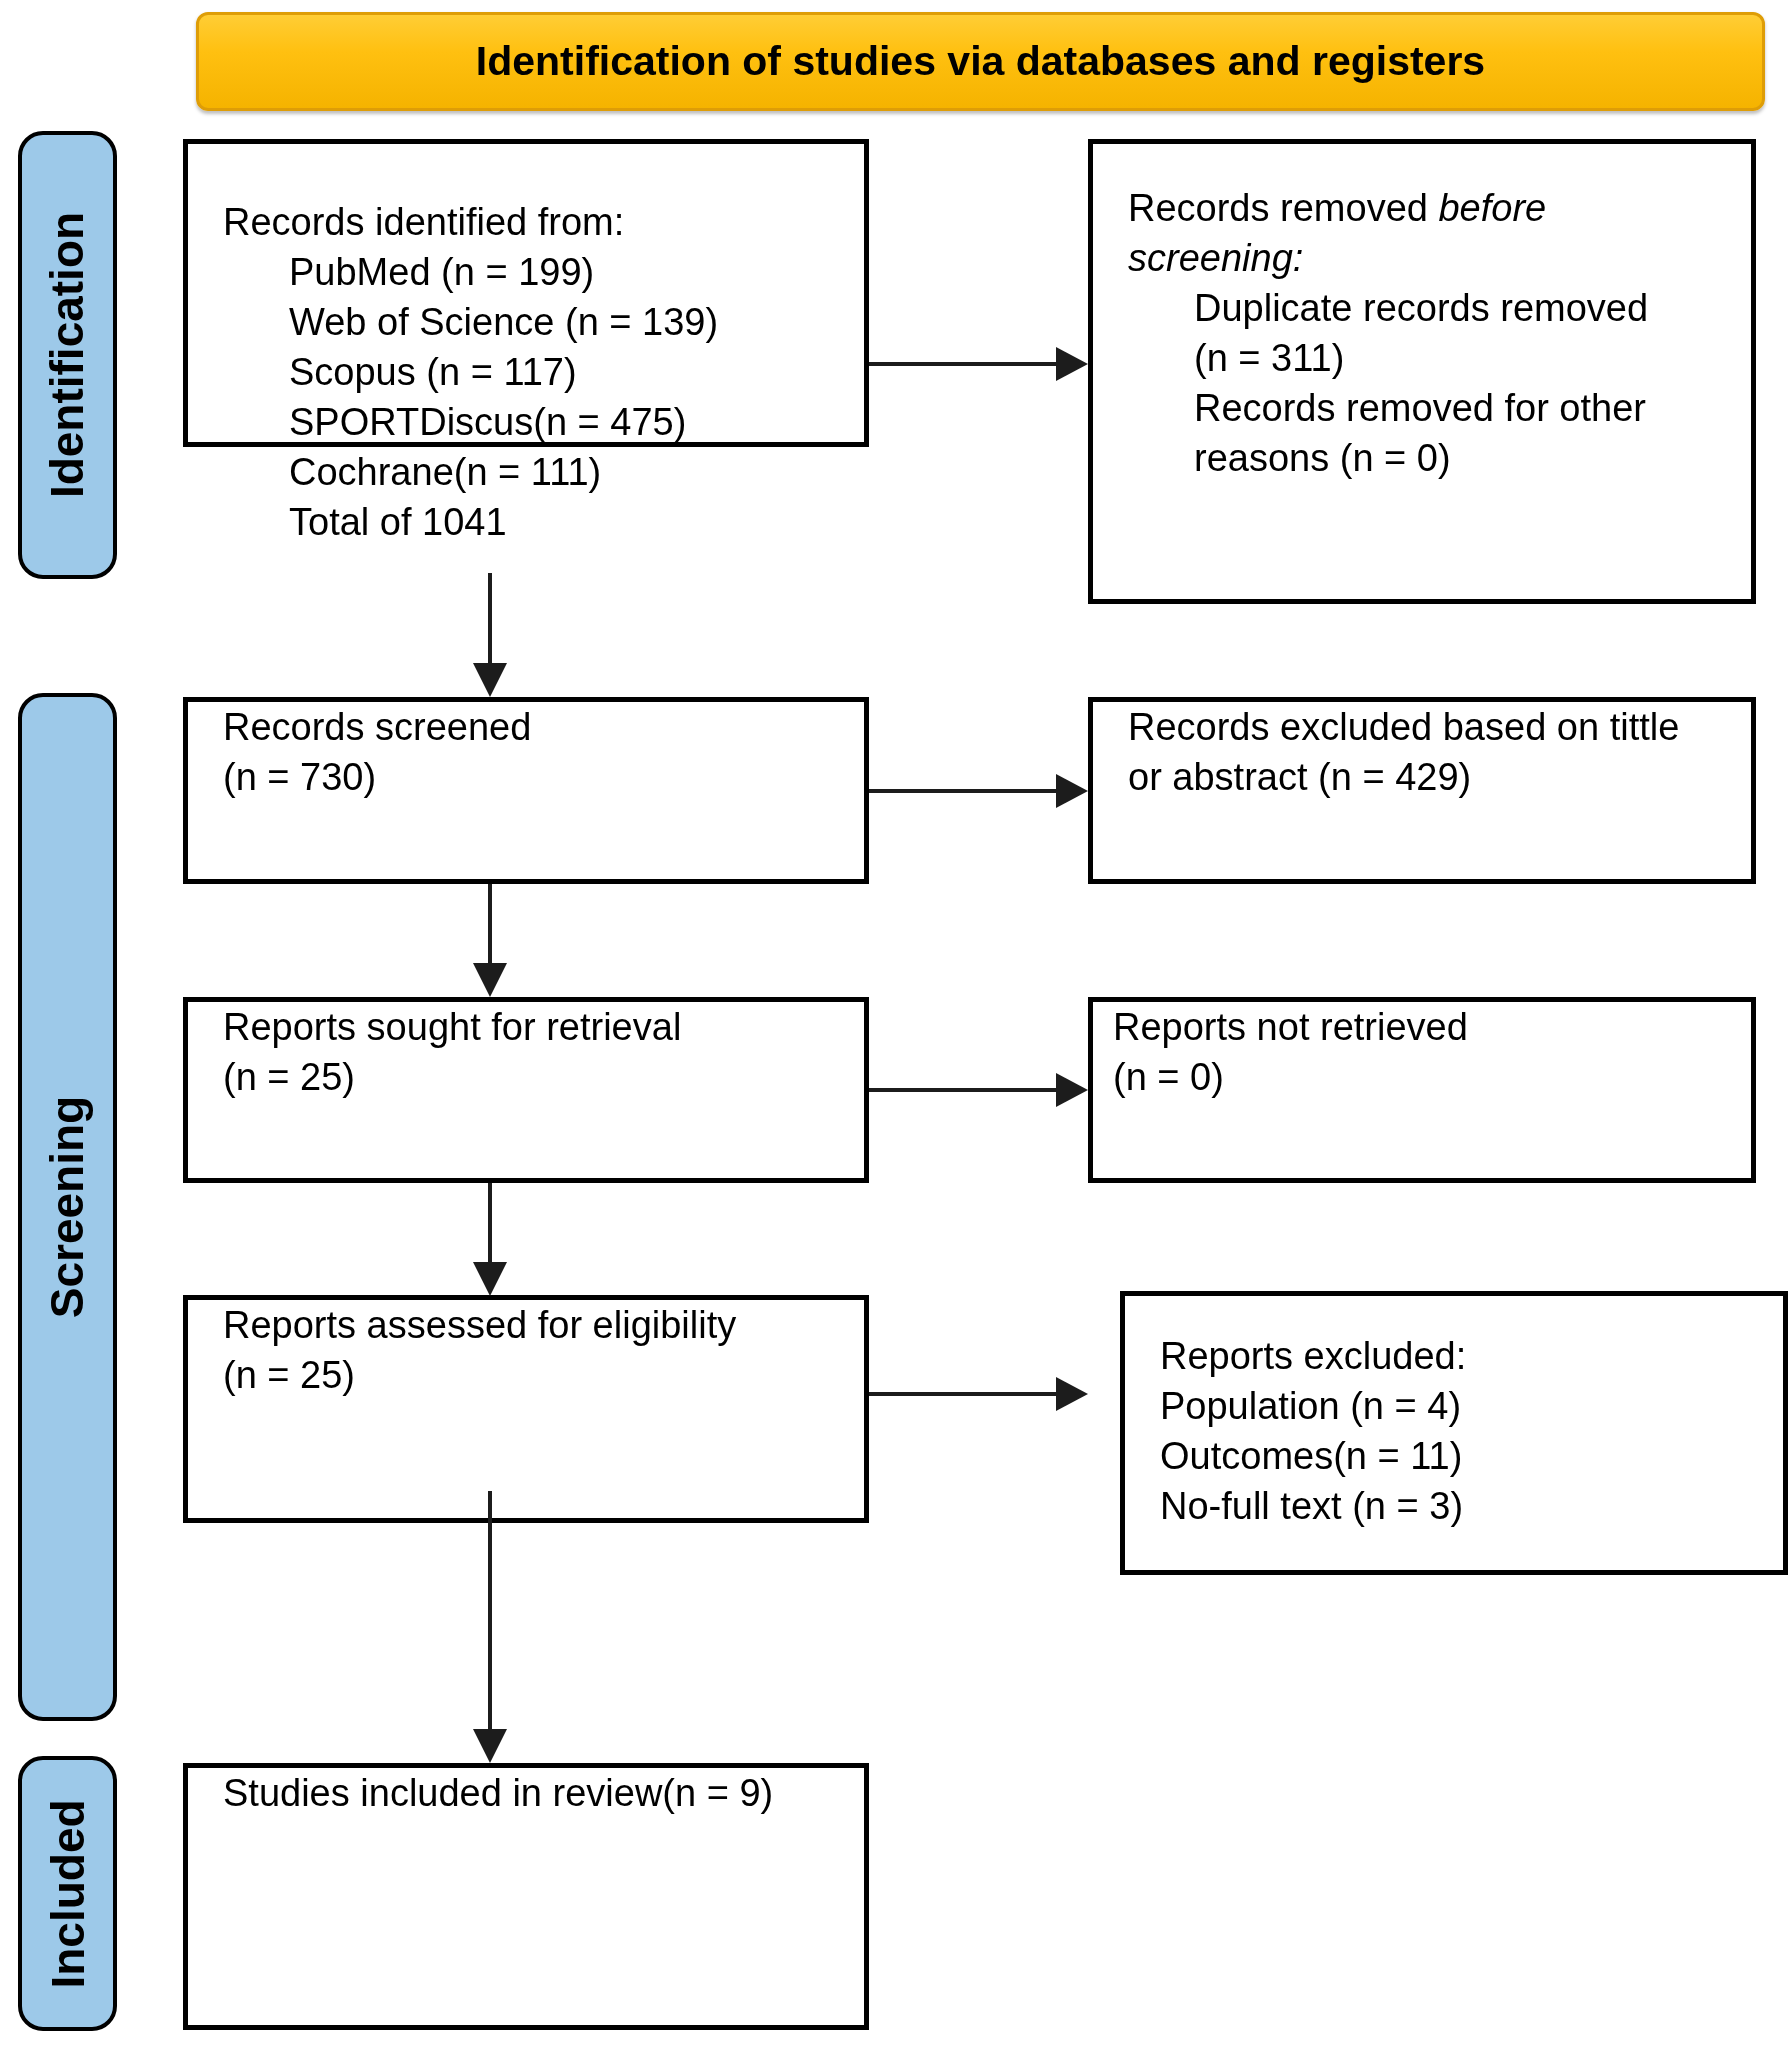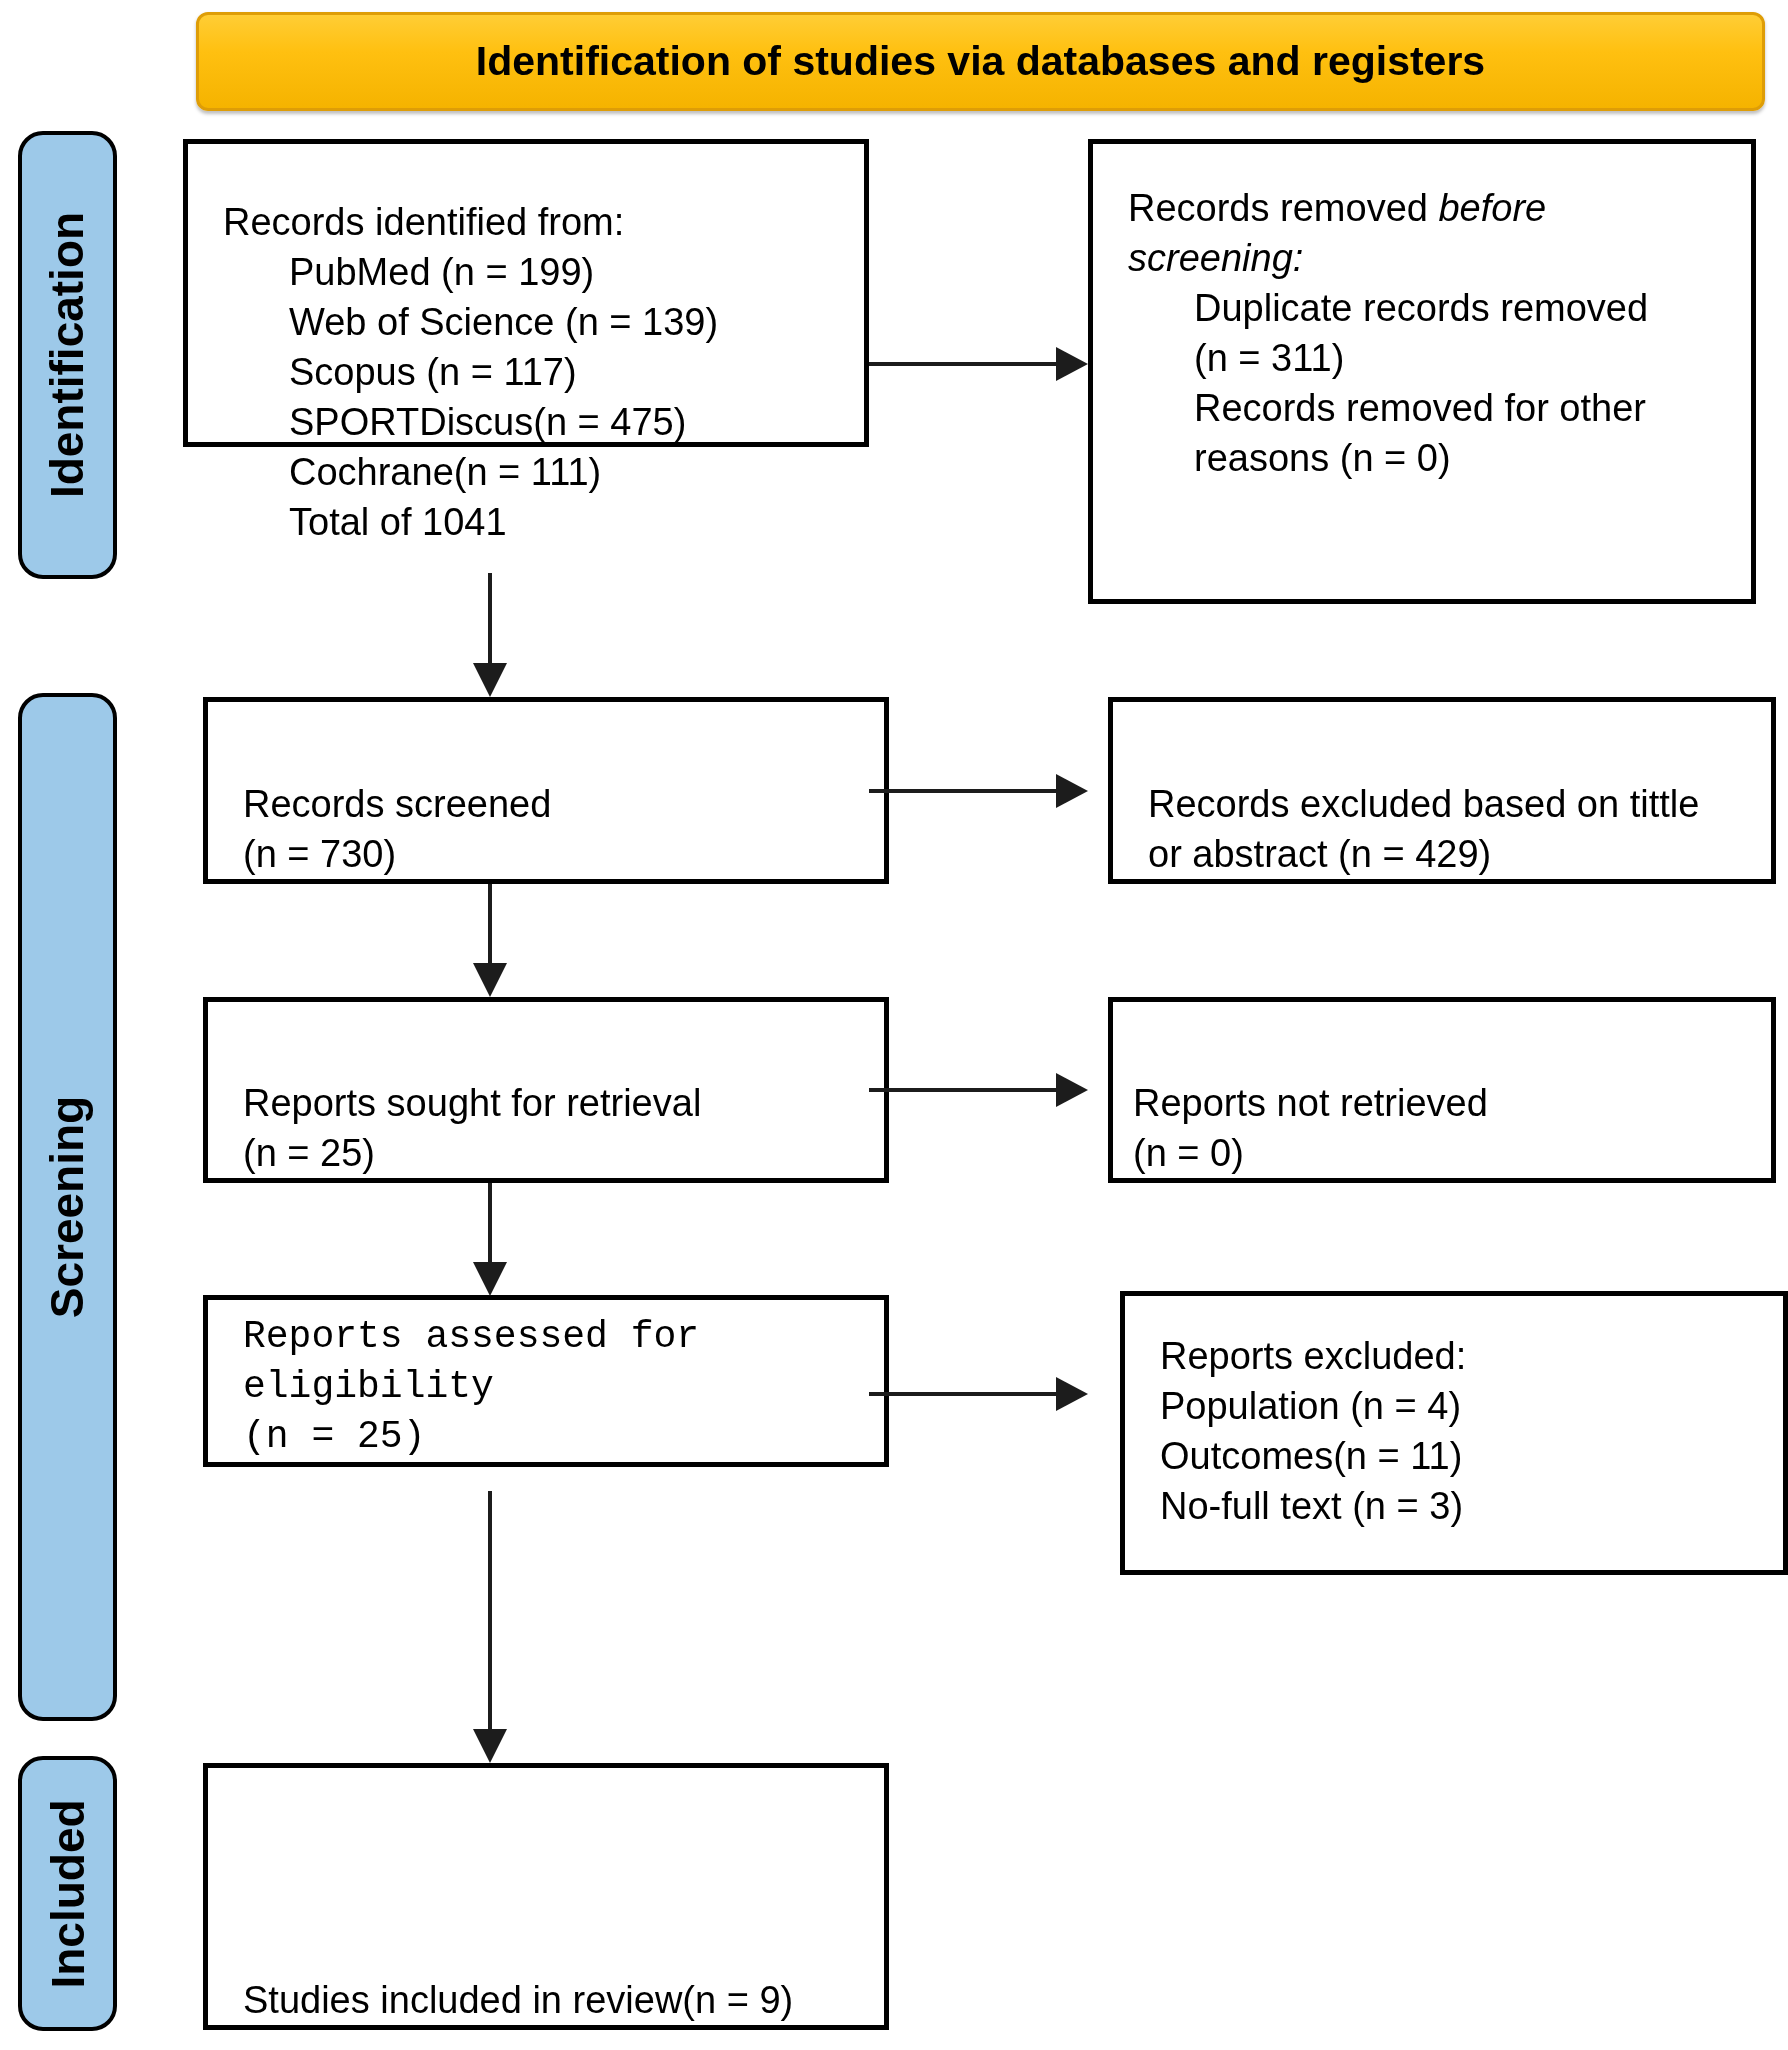--- a/index.html
+++ b/index.html
@@ -49,24 +49,24 @@
     padding:0 26.5px 0 35px;
   }
   .lcol{left:183px;width:686px;}
   .rcol{left:1088px;width:668px;}
   .box-identified{top:139px;height:308px;padding-top:53px;}
   .box-removed{top:139px;height:465px;padding-top:39px;}
   .box-screened{top:697px;height:187px;}
   .box-excl-title{top:697px;height:187px;}
   .box-sought{top:997px;height:186px;}
   .box-not-retrieved{top:997px;height:186px;padding-left:20px;}
-  .box-assessed{top:1295px;height:172px;font-family:Liberation Mono, monospace;}
+  .box-assessed{top:1295px;height:228px;}
   .box-rep-excluded{top:1291px;height:284px;padding-top:35px;margin-left:32px;}
   .box-included{top:1763px;height:267px;}
-  .vcenter{display:flex;align-items:flex-end;margin-left:20px;}
+  .vcenter{display:flex;align-items:flex-start;}
   .prelines{white-space:pre-line;}
   .indent{padding-left:66px;white-space:pre-line;}
   .it{font-style:italic;white-space:pre-line;}
   ul.plain{list-style:none;margin:0;padding:0;}
   
   .hline{position:absolute;height:4.4px;background:#1c1c1c;}
   .vline{position:absolute;width:4.4px;background:#1c1c1c;}
   .head-right{
     position:absolute;width:0;height:0;
     border-top:17px solid transparent;

